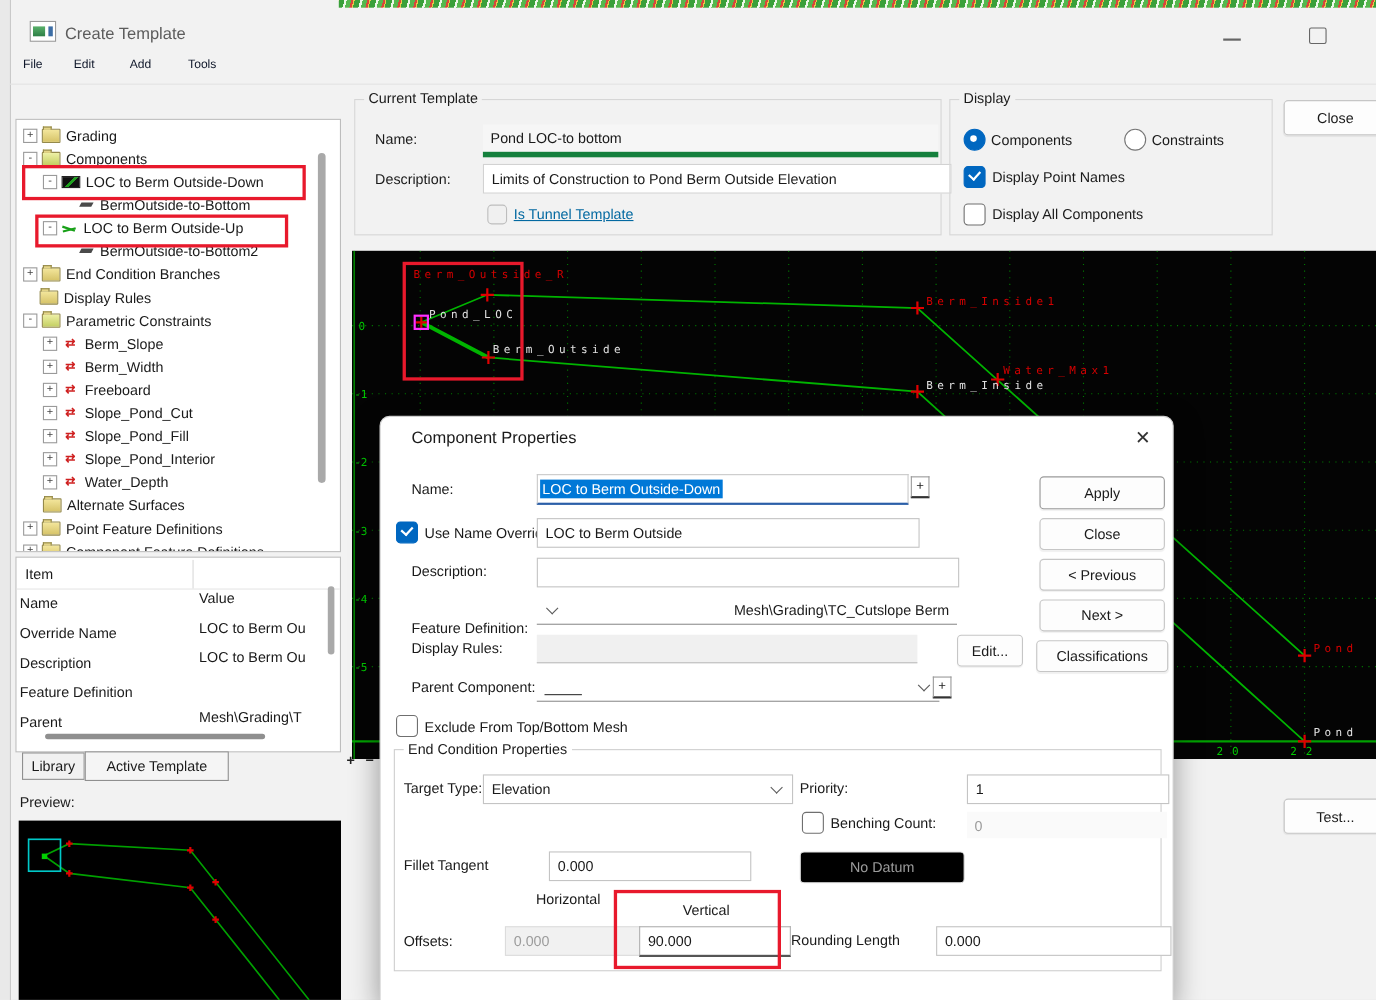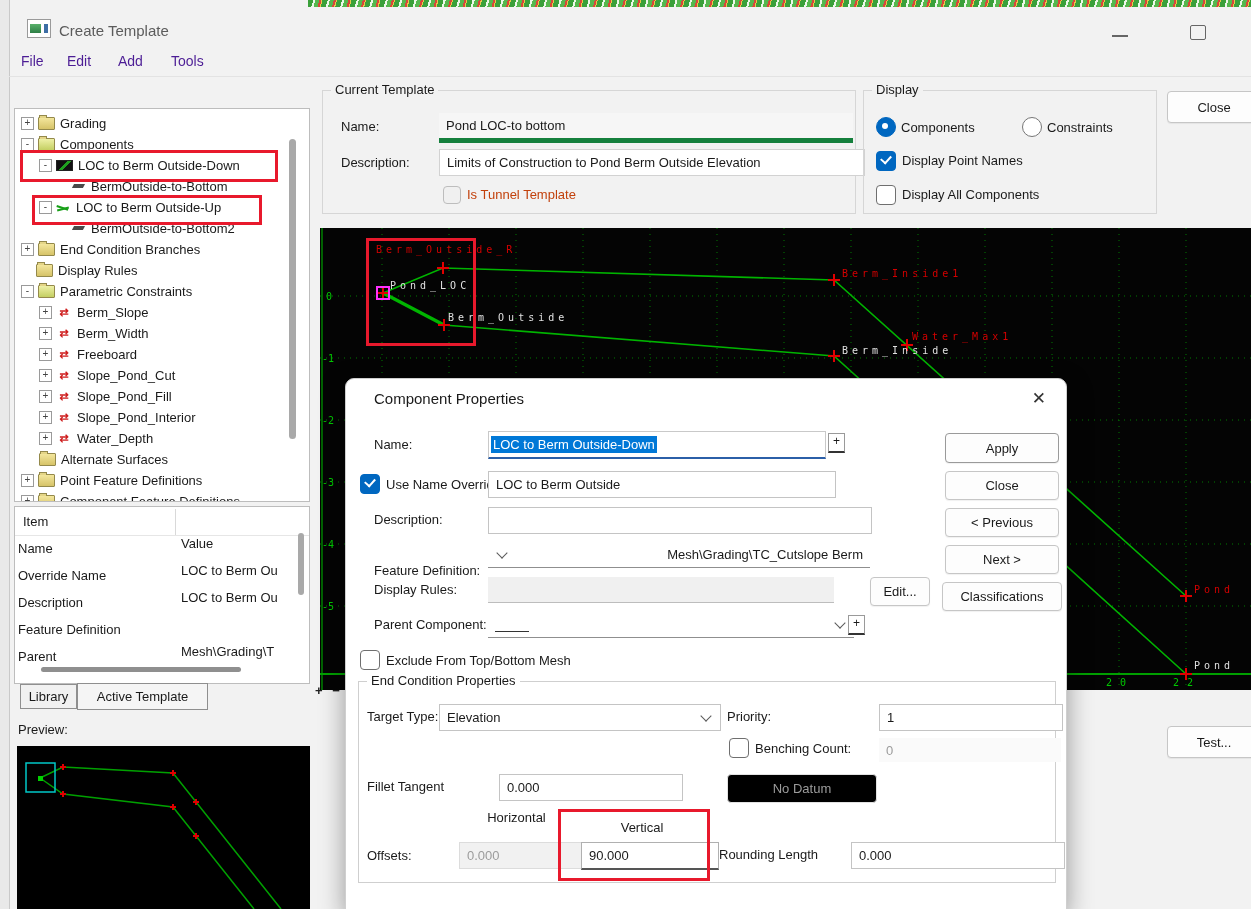--- a/index.html
+++ b/index.html
@@ -11,21 +11,21 @@
   .top-hatch{left:308px;top:0;width:943px;height:7px;
      background:repeating-linear-gradient(105deg,#3aa03a 0 5px,#eef7ea 5px 7px,#55b84e 7px 11px,#d8463a 11px 13px,#e8c84a 13px 14px);}
   .titlebar{left:9px;top:6px;width:1242px;height:40px;}
   .app-icon{left:18px;top:13px;width:22px;height:17px;border:1px solid #9a9a9a;background:#fff;}
   .app-icon .g{position:absolute;left:2px;top:4px;width:11px;height:9px;background:linear-gradient(#59b06a,#2e7f46);}
   .app-icon .b{position:absolute;right:2px;top:4px;width:4px;height:9px;background:#3d6ea5;}
   .win-title{left:50px;top:16px;font-size:15px;color:#5c5c5c;}
   .ctl-min{left:1103px;top:29px;width:16px;height:0;border-top:2px solid #666;}
   .ctl-max{left:1181px;top:19px;width:14px;height:13px;border:1.5px solid #666;border-radius:2px;}
   .menubar{left:9px;top:46px;width:1242px;height:30px;border-bottom:1px solid #e3e3e3;}
-  .menu-item{position:absolute;top:5px;font-size:14px;color:#4c1d95;padding:2px 6px;cursor:default;}
+  .menu-item{position:absolute;top:5px;font-size:11px;color:#0f172a;padding:2px 6px;cursor:default;}
   
   .panel{background:#fff;border:1px solid #bdbdbd;overflow:hidden;}
   .tree{left:14px;top:108px;width:294px;height:392px;}
   .trow{position:relative;height:21px;display:flex;align-items:center;white-space:nowrap;}
   .exp{width:11px;height:11px;border:1px solid #9a9a9a;background:#fff;font-size:10px;line-height:9px;
        text-align:center;color:#444;margin-right:4px;flex:0 0 auto;}
   .noexp .exp{border:none;background:transparent;}
   .lv0{padding-left:6px;} .lv1{padding-left:24px;} .lv2{padding-left:56px;}
   .ic{width:15px;height:11px;margin-right:5px;flex:0 0 auto;position:relative;}
   .ic.folder,.ic.folder-open{background:linear-gradient(#f3e69c,#d6c368);border:1px solid #94894b;border-radius:1px;}
@@ -65,21 +65,21 @@
   .chk{position:absolute;width:18px;height:18px;border:1px solid #6f6f6f;border-radius:4px;background:#fff;}
   .chk.checked{background:#0067c0;border-color:#0067c0;}
   .chk.checked::before{content:"";position:absolute;left:4px;top:3px;width:8px;height:5px;
        border-left:2px solid #fff;border-bottom:2px solid #fff;transform:rotate(-48deg);}
   .chk.disabled{background:#f0f0f0;border-color:#bdbdbd;}
   .chk.small{width:16px;height:16px;}
   .radio{position:absolute;width:18px;height:18px;border:1px solid #767676;border-radius:50%;background:#fff;}
   .radio.on{background:#0067c0;border-color:#0067c0;}
   .radio.on::before{content:"";position:absolute;left:5px;top:5px;width:6px;height:6px;border-radius:50%;background:#fff;}
   .lbl{position:absolute;white-space:nowrap;}
-  .lbl.dis{color:#c2410c;}
+  .lbl.dis{color:#0369a1;text-decoration:underline;}
   .chev{position:absolute;width:7px;height:7px;border-right:1.6px solid #5a5a5a;border-bottom:1.6px solid #5a5a5a;transform:rotate(45deg);}
   .plusbtn{position:absolute;width:15px;height:17px;border:1px solid #9a9a9a;border-bottom:2px solid #333;
        font-size:12px;line-height:15px;text-align:center;background:#fff;}
   
   .anno{position:absolute;border:3px solid #e8192c;pointer-events:none;}
   
   .dialog{left:345px;top:378px;width:720px;height:531px;background:#fff;border:1px solid #cfcfcf;
       border-radius:9px 9px 0 0;box-shadow:0 8px 26px rgba(0,0,0,.38);z-index:20;}
   .dialog .legend{background:#fff;}
   .dlg-title{position:absolute;left:28px;top:11px;font-size:15px;color:#1a1a1a;}

